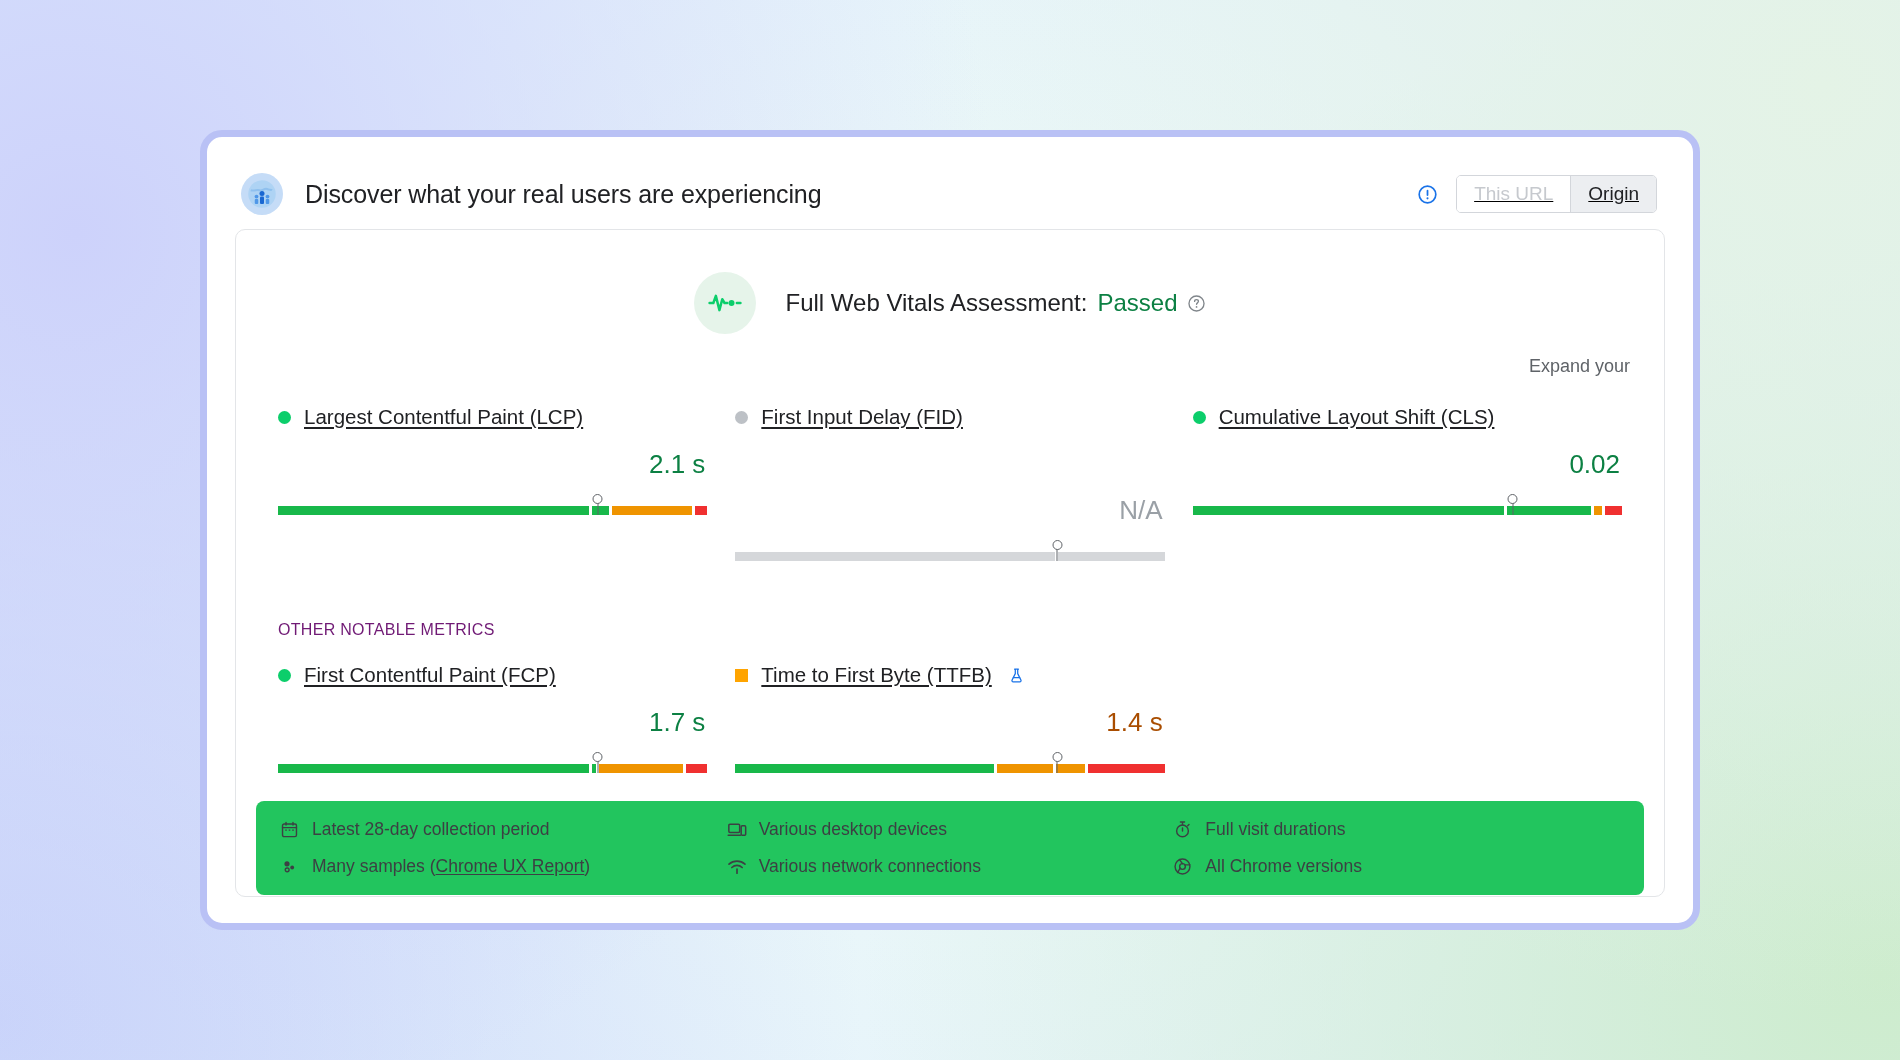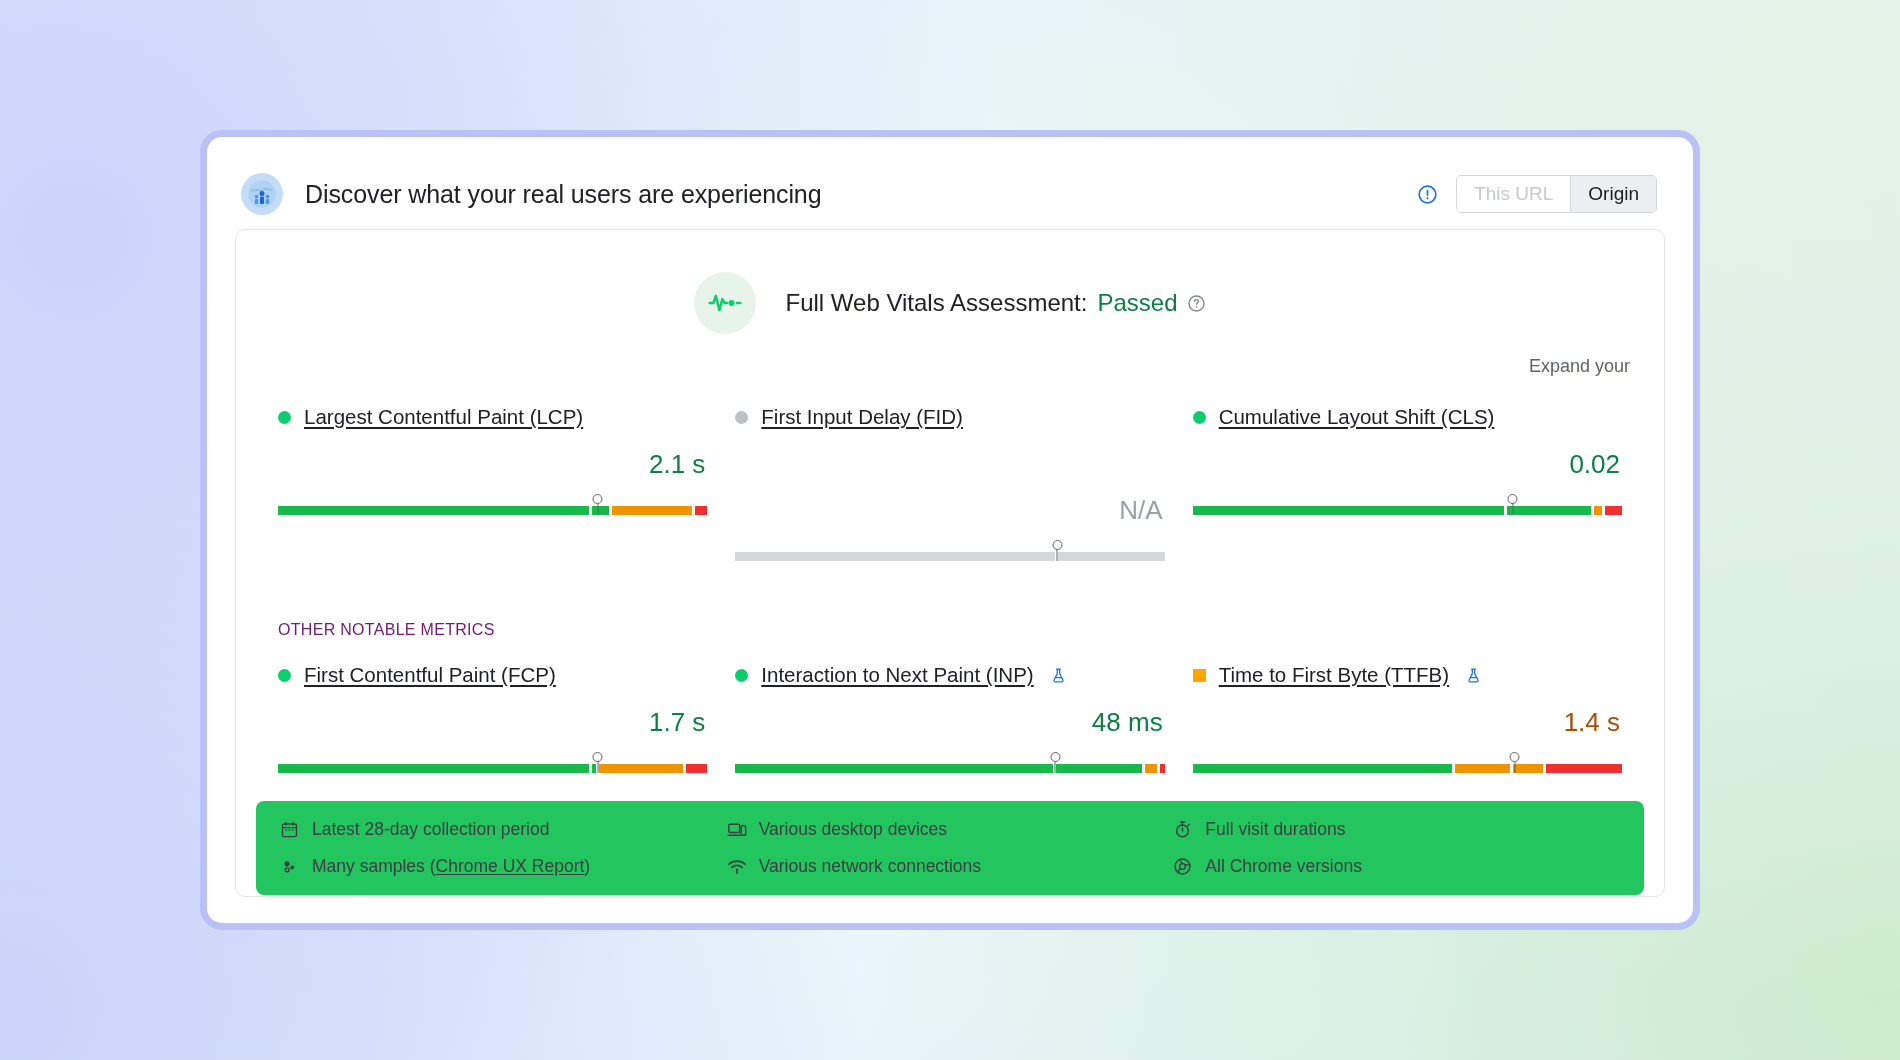--- a/index.html
+++ b/index.html
@@ -56,20 +56,21 @@
     font-size: 25px;
     color: #202124;
     font-weight: 400;
     letter-spacing: -0.1px;
   }
   .header-right {
     margin-left: auto;
     display: flex;
     align-items: center;
     gap: 18px;
+    text-decoration: underline;
   }
   .info-icon { display: flex; align-items: center; flex: none; cursor: pointer; }
   .toggle-group {
     display: flex;
     border: 1px solid #d3d6db;
     border-radius: 5px;
     overflow: hidden;
     height: 38px;
   }
   .toggle-btn {
@@ -370,42 +371,20 @@
           <div class="bar">
             <div class="seg good" style="width:74%"></div>
             <div class="seg good" style="width:1%"></div>
             <div class="seg ni" style="width:20%"></div>
             <div class="seg poor" style="width:5%"></div>
           </div>
           <div class="marker" style="left:74.5%"></div>
         </div>
       </div>
 
-      <div class="metric">
-        <div class="metric-head">
-          <span class="dot good"></span>
-          <span class="metric-name">Interaction to Next Paint (INP)</span>
-          <span class="flask-icon">
-            <svg width="17" height="17" viewBox="0 0 24 24">
-              <path d="M9.3 3h5.4M10.3 3v6.4L5.8 18.4c-.6 1.2.2 2.6 1.5 2.6h9.4c1.3 0 2.1-1.4 1.5-2.6l-4.5-9V3" fill="none" stroke="#1a73e8" stroke-width="1.8" stroke-linecap="round" stroke-linejoin="round"></path>
-              <path d="M7.6 15h8.8" stroke="#1a73e8" stroke-width="1.8" stroke-linecap="round"></path>
-            </svg>
-          </span>
-        </div>
-        <div class="metric-value good">48 ms</div>
-        <div class="bar-wrap">
-          <div class="bar">
-            <div class="seg good" style="width:74%"></div>
-            <div class="seg good" style="width:20%"></div>
-            <div class="seg ni" style="width:3%"></div>
-            <div class="seg poor" style="width:1%"></div>
-          </div>
-          <div class="marker" style="left:74.5%"></div>
-        </div>
-      </div>
 
       <div class="metric">
         <div class="metric-head">
           <span class="square ni"></span>
           <span class="metric-name">Time to First Byte (TTFB)</span>
           <span class="flask-icon">
             <svg width="17" height="17" viewBox="0 0 24 24">
               <path d="M9.3 3h5.4M10.3 3v6.4L5.8 18.4c-.6 1.2.2 2.6 1.5 2.6h9.4c1.3 0 2.1-1.4 1.5-2.6l-4.5-9V3" fill="none" stroke="#1a73e8" stroke-width="1.8" stroke-linecap="round" stroke-linejoin="round"></path>
               <path d="M7.6 15h8.8" stroke="#1a73e8" stroke-width="1.8" stroke-linecap="round"></path>
             </svg>

